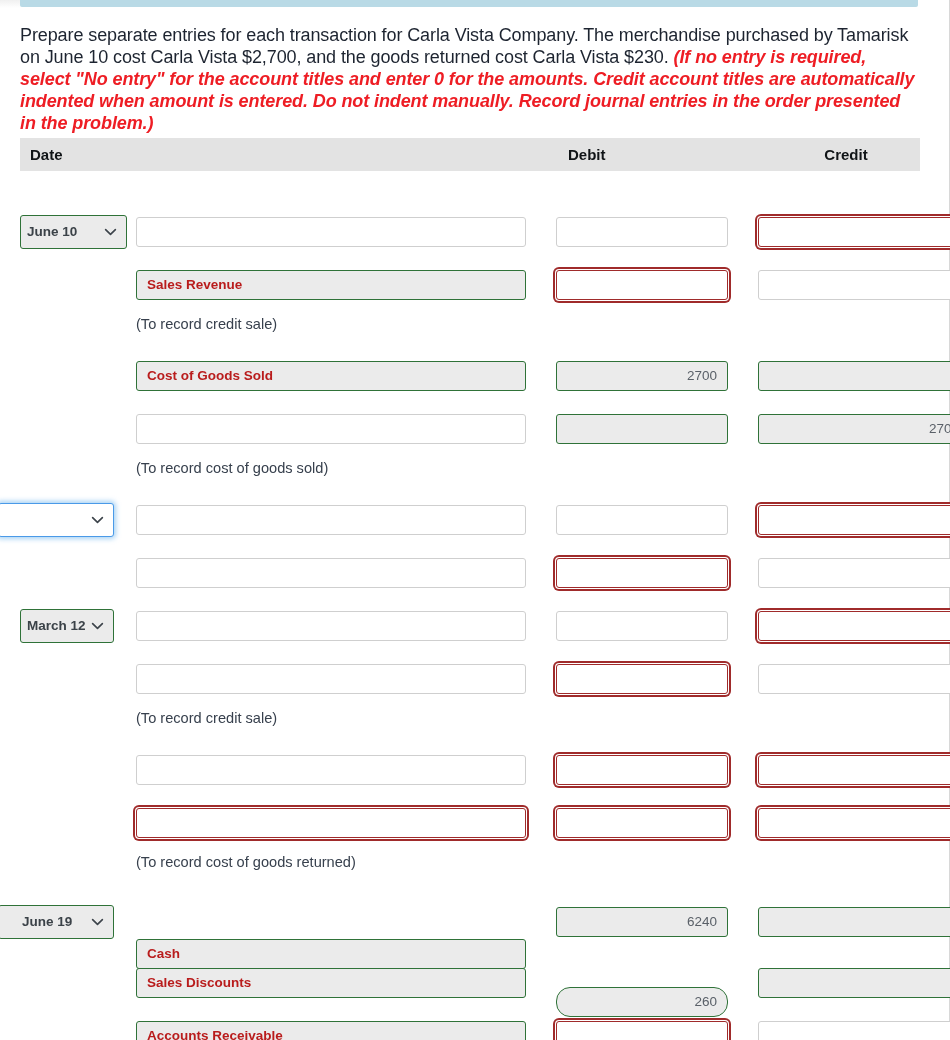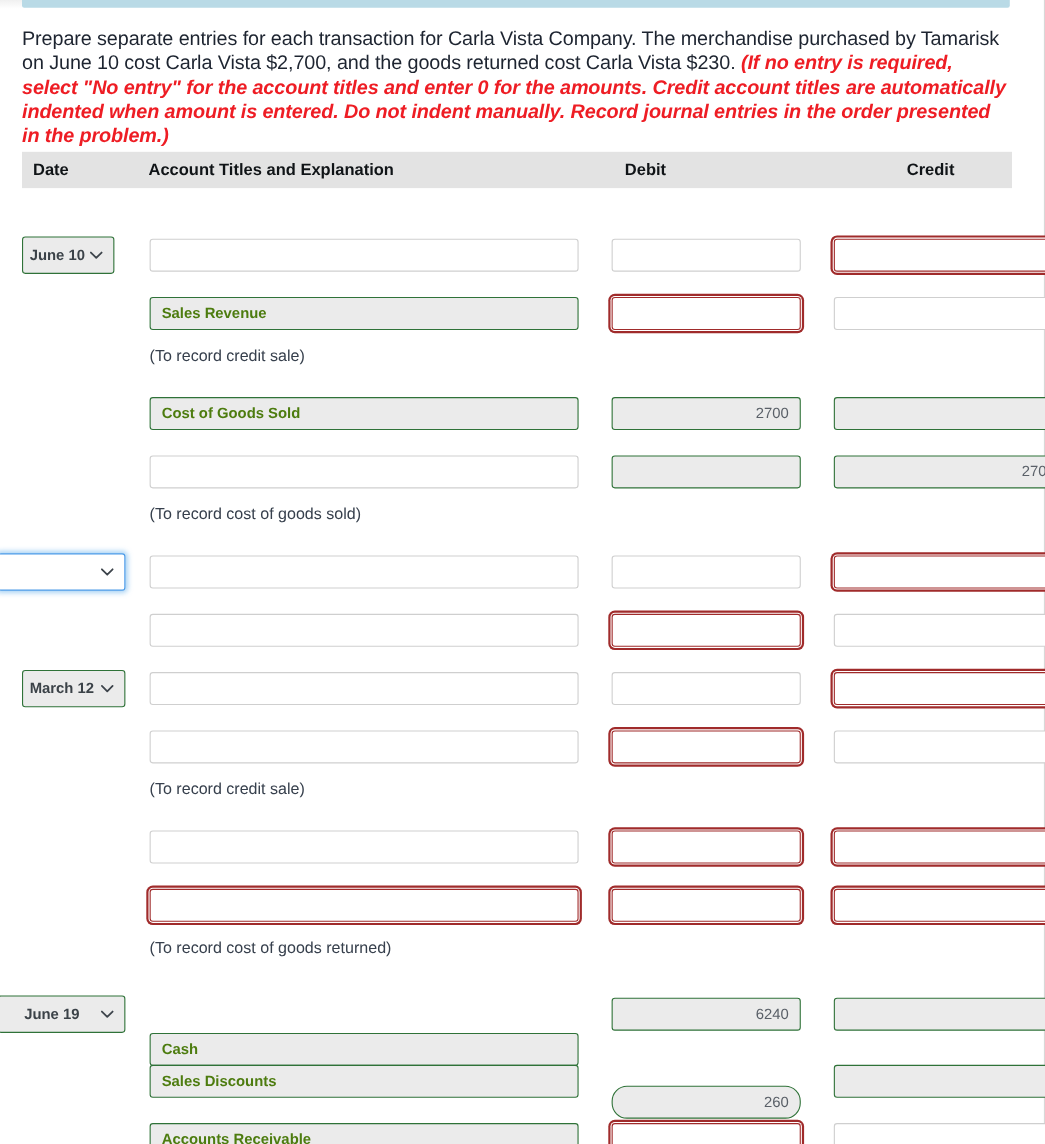--- a/index.html
+++ b/index.html
@@ -92,21 +92,21 @@
     height: 30px;
     border-radius: 3px;
     font-size: 13.5px;
     background: #ffffff;
     border: 1px solid #cfcfcf;
   }
   .fld .txt {
     position: absolute;
     top: 0; left: 0; right: 0; bottom: 0;
     line-height: 28px;
-    color: #4d7c0f;
+    color: #b91c1c;
     font-weight: bold;
     padding: 0 10px;
     white-space: nowrap;
     overflow: hidden;
   }
   .fld.num .txt { text-align: right; font-weight: normal; color: #5a6068; }
 
   
   .fld.correct {
     background: #ebebeb;
@@ -176,27 +176,26 @@
   <div class="right-rule"></div>
 
   <div class="instructions">
     <span>Prepare separate entries for each transaction for Carla Vista Company. The merchandise purchased by Tamarisk on June 10 cost Carla Vista $2,700, and the goods returned cost Carla Vista $230. </span><span class="hint">(If no entry is required, select "No entry" for the account titles and enter 0 for the amounts. Credit account titles are automatically indented when amount is entered. Do not indent manually. Record journal entries in the order presented in the problem.)</span>
   </div>
 
   <div class="journal">
 
     <div class="thead">
       <div class="th th-date">Date</div>
-      <div class="th th-account">Account Titles and Explanation</div>
       <div class="th th-debit">Debit</div>
       <div class="th th-credit">Credit</div>
     </div>
 
     <div class="rows" id="rows">
-        <div class="sel" style="top: 44px; left: 0px; width: 84px;">
+        <div class="sel" style="top: 44px; left: 0px; width: 107px;">
           <span class="lbl" style="padding-left: 6px;">June 10</span>
           <span class="chev">
             <svg viewBox="0 0 16 16" width="13" height="13">
               <path d="M2 5 L8 11 L14 5" fill="none" stroke="#3d444b" stroke-width="2" stroke-linecap="round" stroke-linejoin="round"></path>
             </svg>
           </span>
         </div>
         <div class="fld c-account blank" style="top: 46px;">
           <span class="txt"></span>
         </div>

